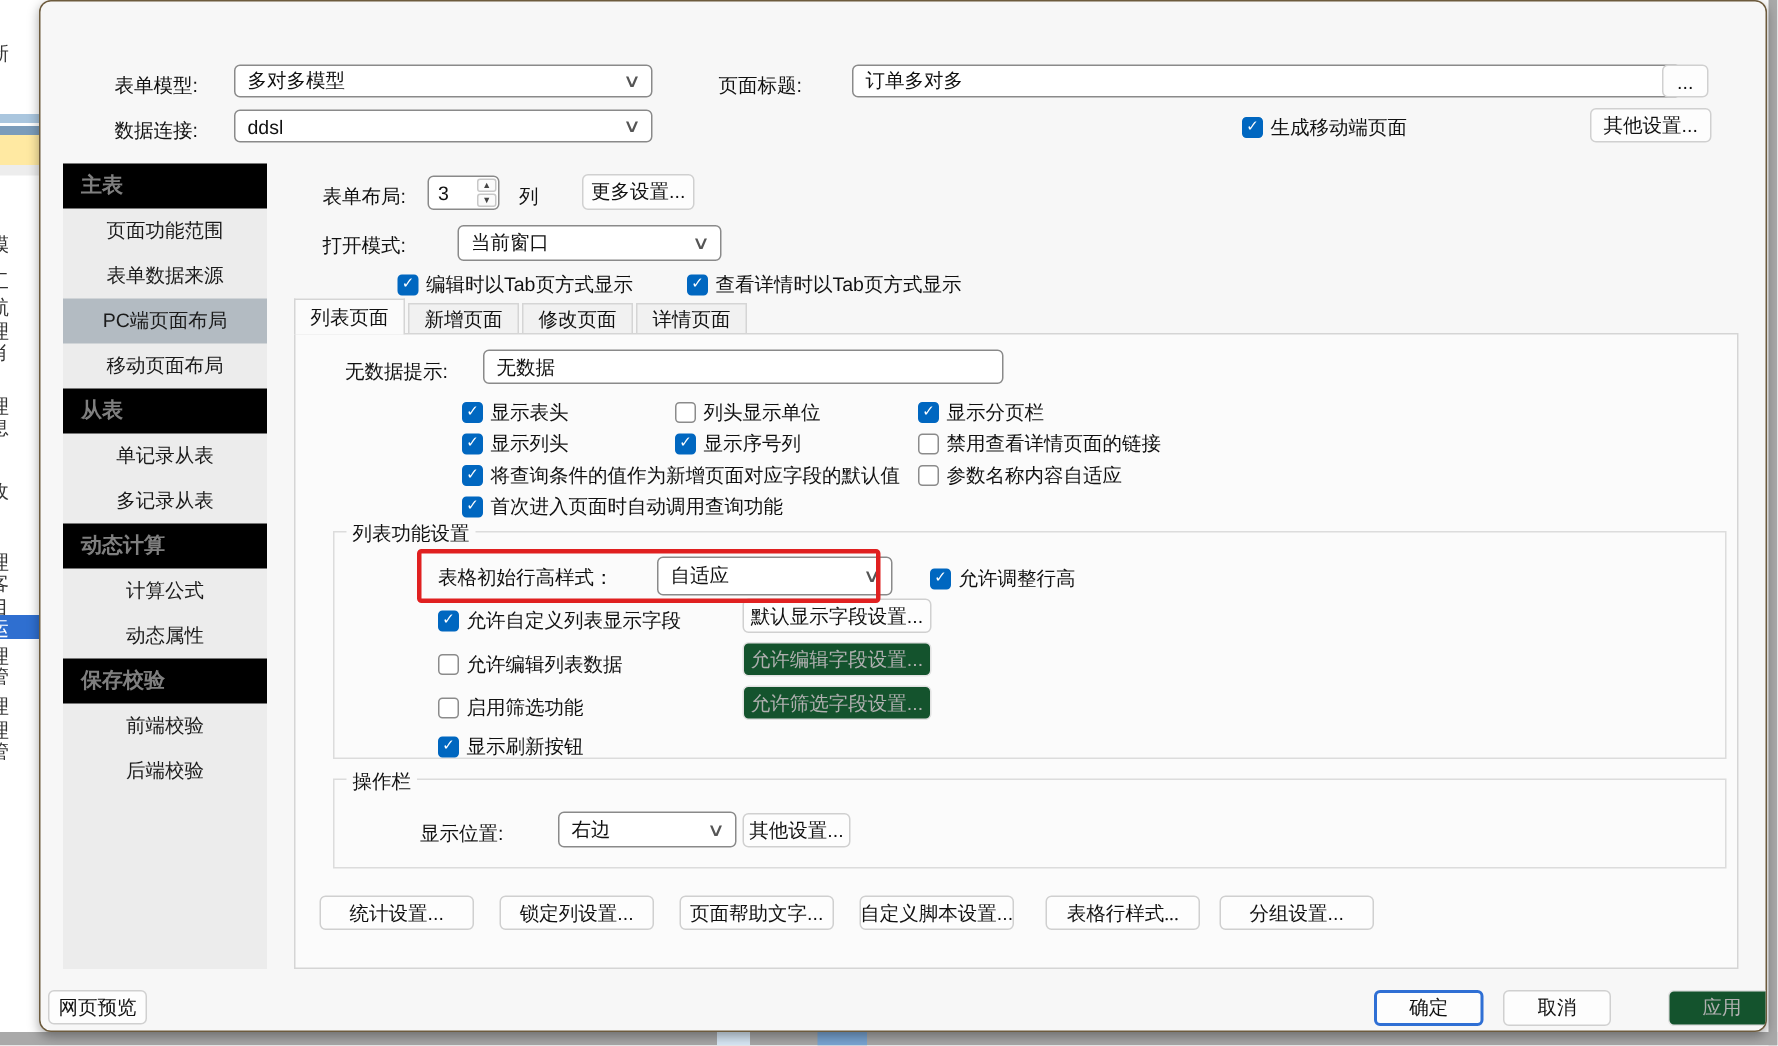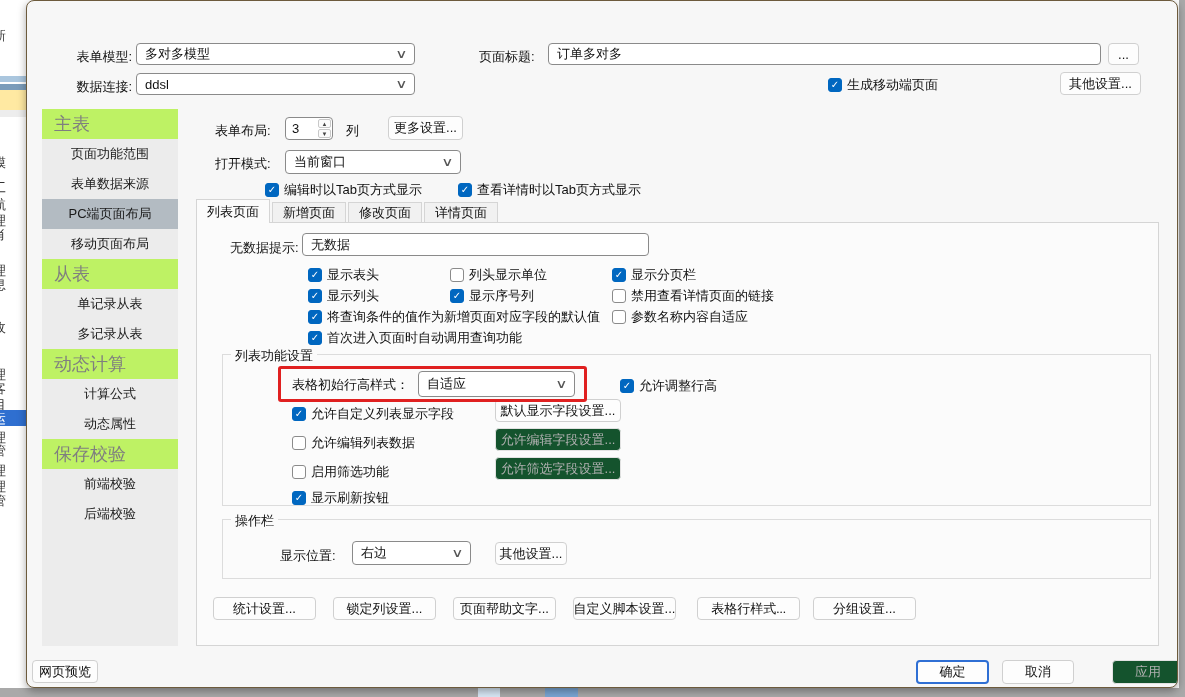--- a/index.html
+++ b/index.html
@@ -28,41 +28,41 @@
   .dialog { position:absolute; left:26px; top:0; width:1152px; height:688px; background:#f7f7f7;
             border:1px solid #6d5b3d; border-radius:8px; overflow:hidden; box-shadow:0 3px 8px rgba(0,0,0,.35); }
   .titlebar { height:28px; background:#554427; color:#fff; display:flex; align-items:center; padding:0 14px;
               font-size:13px; font-weight:bold; }
   .close { margin-left:auto; font-size:18px; font-weight:normal; line-height:1; cursor:pointer; }
 
   .label { position:absolute; font-size:13px; white-space:nowrap; }
   .r-label { text-align:right; }
 
   .combo, .input { position:absolute; background:#fff; border:1px solid #8a8a8a; border-radius:4px;
-                   font-size:13px; display:flex; align-items:center; padding:0 8px; white-space:nowrap; }
+                   font-size:13px; display:flex; align-items:center; padding:0 8px; white-space:nowrap;margin-left:20px; }
   .combo .chev { margin-left:auto; color:#555; font-size:12px; transform:scaleX(1.4); }
 
   .btn { position:absolute; background:#fdfdfd; border:1px solid #d0d0d0; border-radius:4px; font-size:13px;
          display:flex; align-items:center; justify-content:center; cursor:pointer; white-space:nowrap; }
   .btn.disabled { color:#b0b0b0; background:#14532d; border-color:#e2e2e2; cursor:default; }
   .btn.primary { border:2px solid #2f6fd4; }
 
   .cb { position:absolute; display:flex; align-items:center; gap:5px; font-size:13px; white-space:nowrap; cursor:pointer; }
   .cb .box { width:14px; height:14px; border-radius:3px; border:1px solid #8b8b8b; background:#fff; flex:none;
              display:flex; align-items:center; justify-content:center; }
   .cb.on .box { background:#0067c0; border-color:#0067c0; color:#fff; font-size:10px; line-height:1; }
 
   .spin { position:absolute; background:#fff; border:1px solid #8a8a8a; border-radius:4px; display:flex; overflow:hidden; }
   .spin .num { flex:1; font-size:13px; display:flex; align-items:center; padding-left:6px; }
   .spin .arrows { width:15px; display:flex; flex-direction:column; padding:1px; gap:1px; }
   .spin .arrows span { flex:1; font-size:6px; line-height:1; display:flex; align-items:center; justify-content:center;
                        color:#444; border:1px solid #c8c8c8; border-radius:2px; background:#fbfbfb; cursor:pointer; }
 
   .sidebar { position:absolute; left:15px; top:108px; width:136px; height:537px; background:#ececec; }
-  .sb-h { height:30px; background:#bef264; color:#7f7f7f; font-weight:normal; font-size:18px;
+  .sb-h { height:30px; background:#000000; color:#7f7f7f; font-weight:bold; font-size:14px;
           display:flex; align-items:center; padding-left:12px; }
   .sb-i { height:30px; font-size:13px; color:#1a1a1a; display:flex; align-items:center; justify-content:center; cursor:pointer; }
   .sb-i.sel { background:#b3bbc2; }
 
   .tabs { position:absolute; left:169px; top:198px; display:flex; align-items:flex-end; }
   .tab { height:21px; padding:0 10px; font-size:13px; border:1px solid #d5d5d5; border-bottom:none;
          background:#f1f1f1; display:flex; align-items:center; margin-right:2px; cursor:pointer; }
   .tab.active { height:24px; background:#fbfbfb; position:relative; z-index:3; }
 
   .panel { position:absolute; left:169px; top:221px; width:963px; height:424px; background:#fbfbfb;

